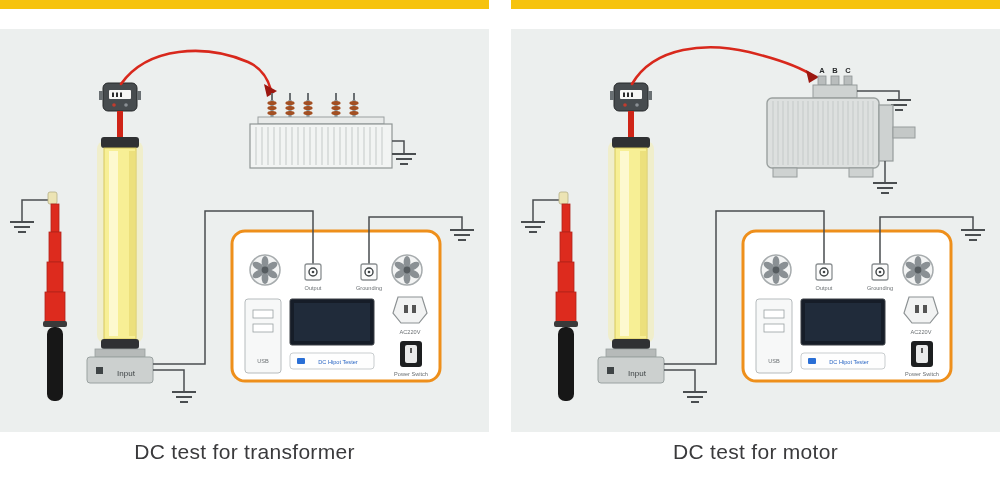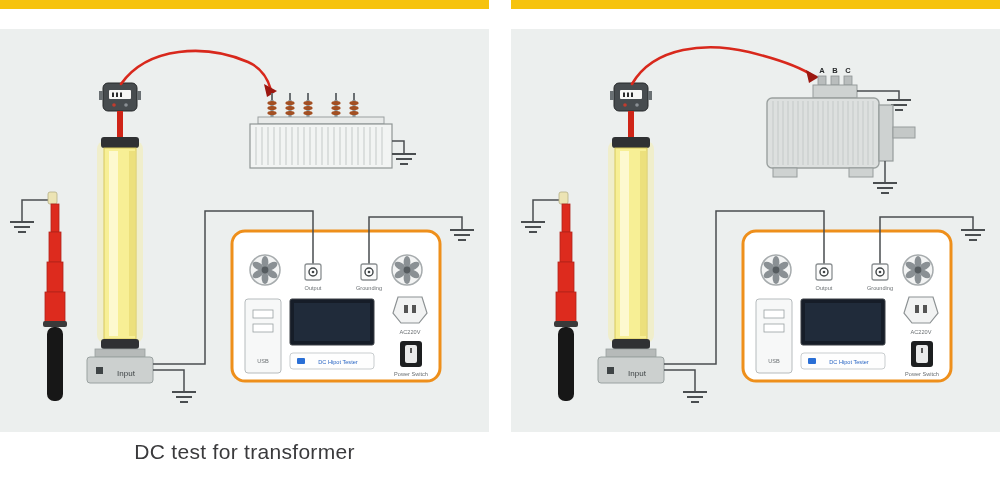--- a/index.html
+++ b/index.html
@@ -274,13 +274,14 @@
         </g>
         <g>
           <rect x="400" y="312" width="22" height="26" rx="3" fill="#1d1f20"></rect>
           <rect x="405" y="316" width="12" height="18" rx="2" fill="#e9eaea"></rect>
           <rect x="410" y="319" width="2" height="5" fill="#555555"></rect>
           <text x="411" y="347" class="lbl">Power Switch</text>
         </g>
       </g>
     </svg>
   </div>
+  <div class="caption">DC test for motor</div>
 </div>
 
 </body></html>

